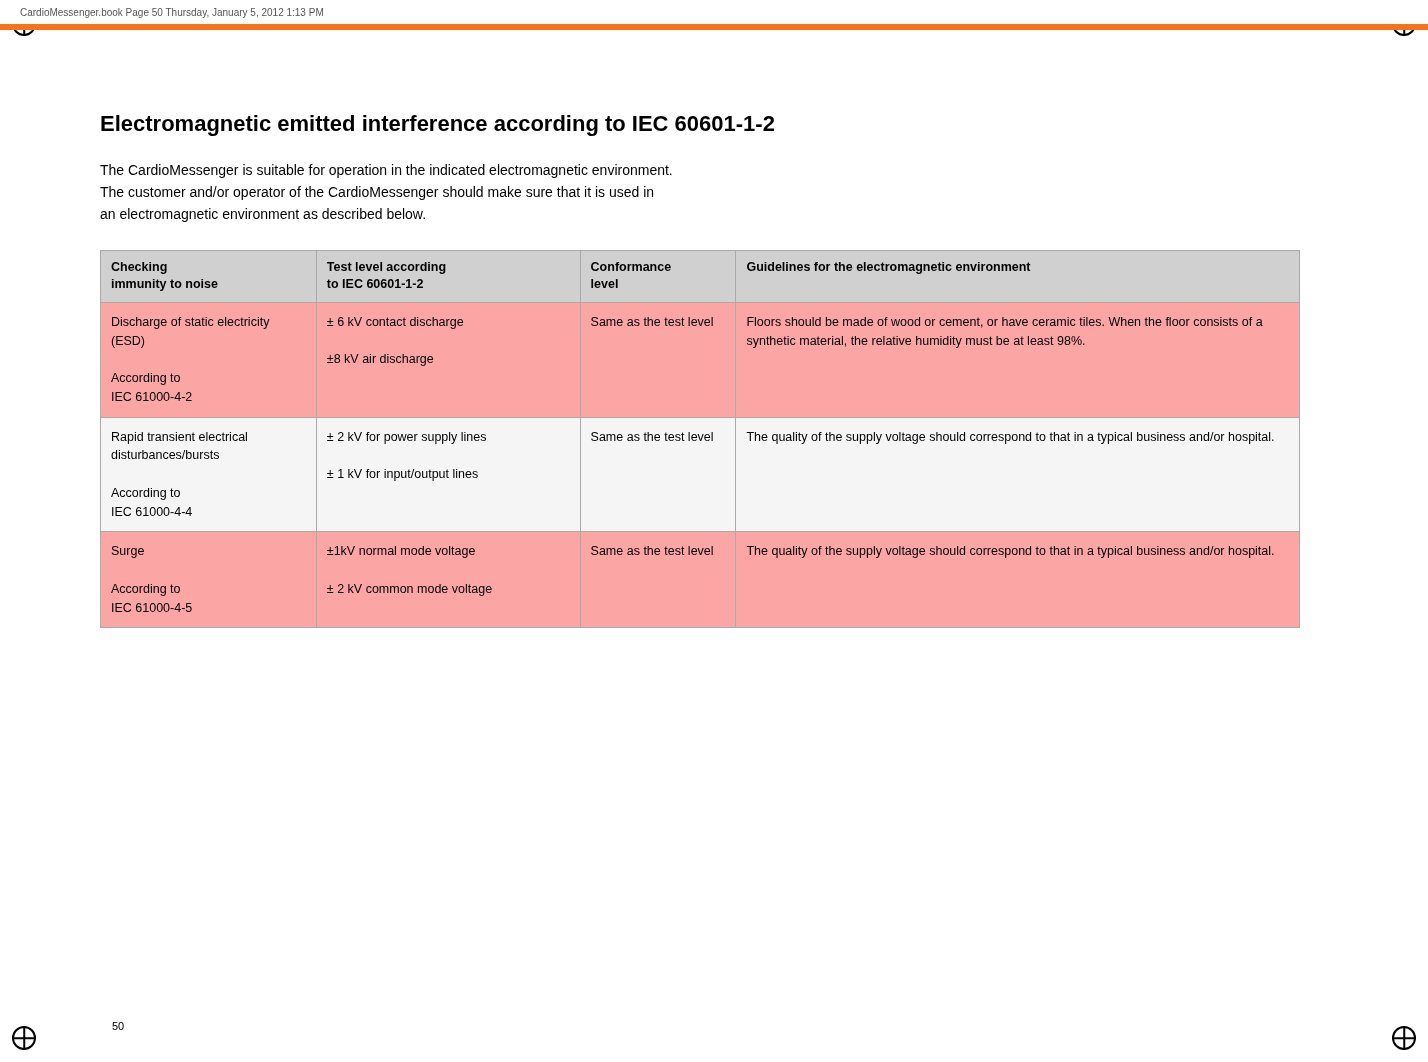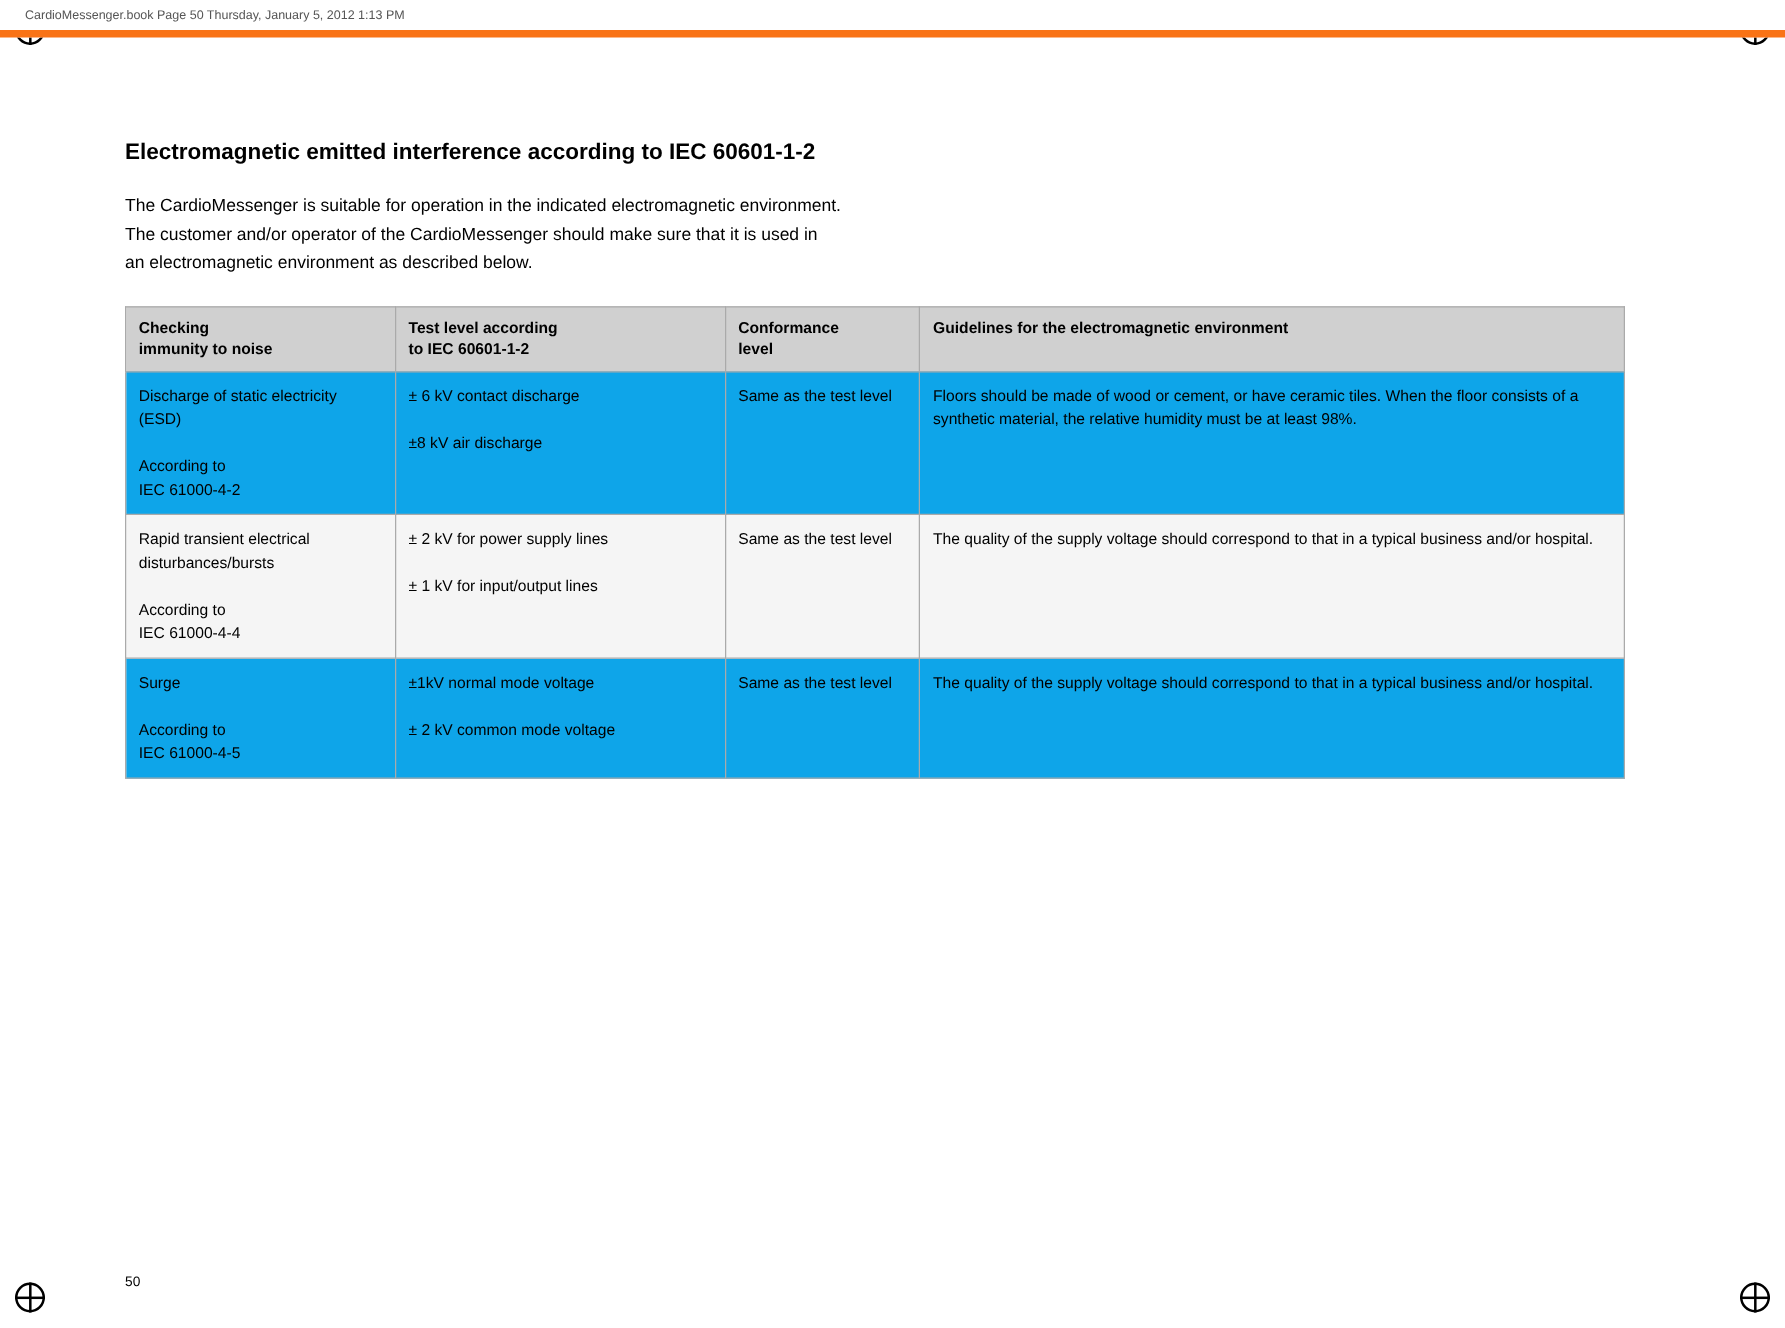--- a/index.html
+++ b/index.html
@@ -81,32 +81,32 @@
 
     .header-title {
       font-size: 10px;
       color: #555;
     }
 
     
     .page-number {
       position: absolute;
       bottom: 30px;
-      left: 100px;
+      left: 112px;
       font-size: 11px;
       color: #000;
     }
 
     
     .content-area {
       margin-top: 50px;
     }
 
     .section-title {
-      font-size: 18px;
+      font-size: 22px;
       font-weight: bold;
       margin-bottom: 20px;
       line-height: 1.3;
     }
 
     .intro-text {
       font-size: 14px;
       line-height: 1.6;
       margin-bottom: 24px;
       max-width: 1100px;
@@ -129,21 +129,21 @@
       padding: 8px 10px;
       font-weight: bold;
       text-align: left;
       border: 1px solid #aaa;
       font-size: 12.5px;
       vertical-align: top;
       line-height: 1.4;
     }
 
     tbody tr {
-      background: #0ea5e9;
+      background: #fca5a5;
     }
 
     tbody tr:nth-child(even) {
       background: #f5f5f5;
     }
 
     tbody td {
       padding: 10px 10px;
       border: 1px solid #aaa;
       vertical-align: top;

